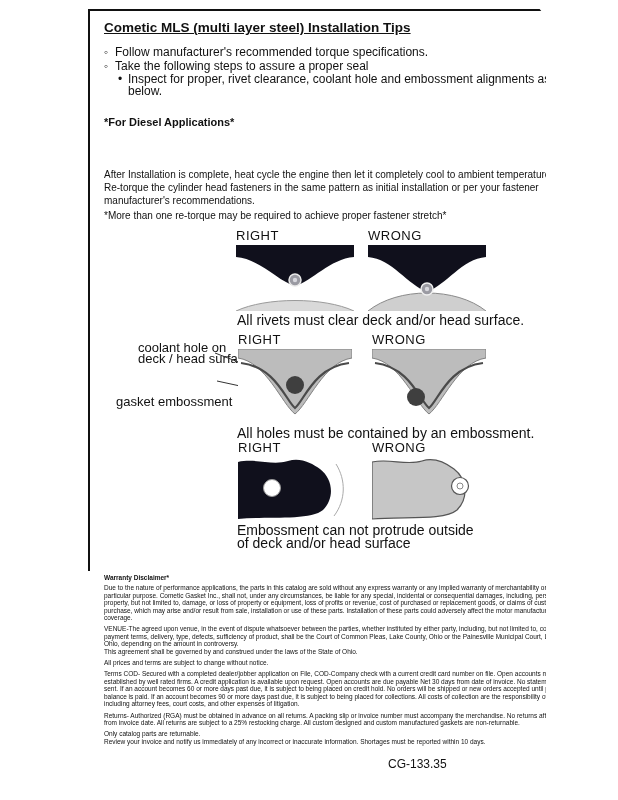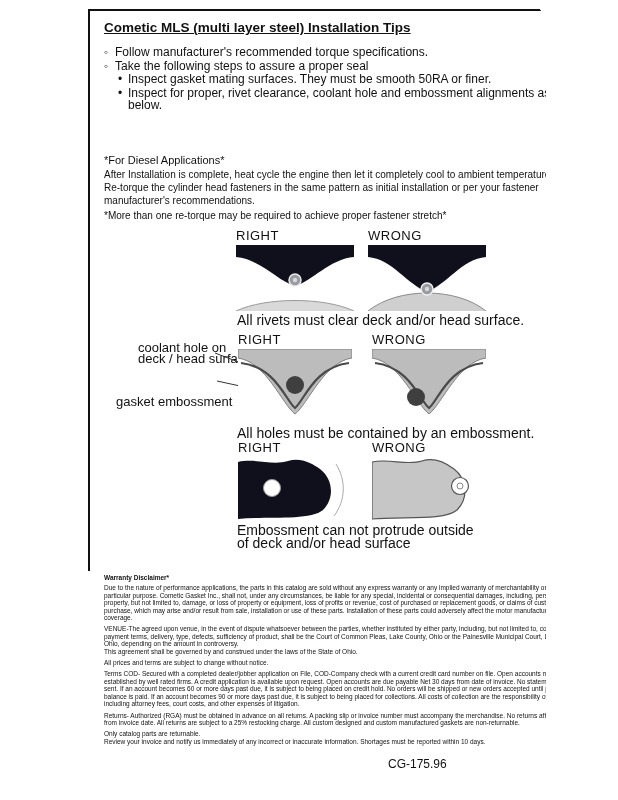--- a/index.html
+++ b/index.html
@@ -13,21 +13,21 @@
 
   .title { left:104px; top:20px; font-size:13.5px; font-weight:bold; text-decoration:underline; }
 
   .bullets { left:104px; top:46px; width:486px; font-size:12px; line-height:12px; }
   .bullet { position:relative; padding-left:11px; margin-bottom:1.5px; }
   .bullet::before { content:"◦"; position:absolute; left:0; top:0; }
   .sub-bullets { margin-left:14px; margin-top:1.5px; }
   .sub-bullet { position:relative; padding-left:10px; margin-bottom:1.5px; }
   .sub-bullet::before { content:"•"; position:absolute; left:0; top:0; }
 
-  .diesel-heading { left:104px; top:116px; font-size:11px; font-weight:normal;margin-top:38px; }
+  .diesel-heading { left:104px; top:116px; font-size:11px; font-weight:bold; }
   .para1 { left:104px; top:135px; width:478px; font-size:10px; line-height:13px; }
   .para2 { left:104px; top:168px; width:462px; font-size:10px; line-height:13px; }
   .note  { left:104px; top:210px; width:478px; font-size:10px; }
 
   .fig-label { font-size:13px; letter-spacing:0.5px; text-align:left; }
   .caption { font-size:14px; line-height:13px; }
 
   .callout { font-size:13px; line-height:11px; white-space:pre-line; }
 
   .disclaimer { left:104px; top:574px; width:486px; font-size:6.5px; line-height:7.4px; }
@@ -43,21 +43,20 @@
 
   <div class="abs border-top"></div>
   <div class="abs border-left"></div>
 
   <div class="abs title">Cometic MLS (multi layer steel) Installation Tips</div>
 
   <div class="abs bullets">
     <div class="bullet"><span>Follow manufacturer's recommended torque specifications.</span></div>
     <div class="bullet"><span>Take the following steps to assure a proper seal</span></div>
     <div class="sub-bullets">
-      <div class="sub-bullet"><span>Inspect gasket mating surfaces.  They must be smooth 50RA or finer.</span></div>
       <div class="sub-bullet"><span>Inspect for proper, rivet clearance, coolant hole and embossment alignments as shown below.</span></div>
     </div>
   </div>
 
   <div class="abs diesel-heading">*For Diesel Applications*</div>
   <div class="abs para2">After Installation is complete, heat cycle the engine then let it completely cool to ambient temperature. Re-torque the cylinder head fasteners in the same pattern as initial installation or per your fastener manufacturer's recommendations.</div>
   <div class="abs note">*More than one re-torque may be required to achieve proper fastener stretch*</div>
 
   <div class="abs fig-label" style="left:236px; top:228px; width:118px;">RIGHT</div>
   <div class="abs fig-label" style="left:368px; top:228px; width:118px;">WRONG</div>
@@ -141,15 +140,15 @@
     <p>Due to the nature of performance applications, the parts in this catalog are sold without any express warranty or any implied warranty of merchantability or fitness for a particular purpose.  Cometic Gasket Inc., shall not, under any circumstances, be liable for any special, incidental or consequential damages, including, person, party or property, but not limited to, damage, or loss of property or equipment, loss of profits or revenue, cost of purchased or replacement goods, or claims of customers of the purchase, which may arise and/or result from sale, installation or use of these parts.  Installation of these parts could adversely affect the motor manufacturers warranty coverage.</p>
     <p>VENUE-The agreed upon venue, in the event of dispute whatsoever between the parties, whether instituted by either party, including, but not limited to, contract terms, payment terms, delivery, type, defects, sufficiency of product, shall be the Court of Common Pleas, Lake County, Ohio or the Painesville Municipal Court, Lake County, Ohio, depending on the amount in controversy.
 This agreement shall be governed by and construed under the laws of the State of Ohio.</p>
     <p>All prices and terms are subject to change without notice.</p>
     <p>Terms COD- Secured with a completed dealer/jobber application on File, COD-Company check with a current credit card number on file.  Open accounts may be established by well rated firms.  A credit application is available upon request.  Open accounts are due payable Net 30 days from date of invoice.  No statement will be sent.  If an account becomes 60 or more days past due, it is subject to being placed on credit hold.  No orders will be shipped or new orders accepted until past due balance is paid.  If an account becomes 90 or more days past due, it is subject to being placed for collections.  All costs of collection are the responsibility of the customer, including attorney fees, court costs, and other expenses of litigation.</p>
     <p>Returns- Authorized (RGA) must be obtained in advance on all returns.  A packing slip or invoice number must accompany the merchandise.  No returns after 30 days from invoice date.  All returns are subject to a 25% restocking charge.  All custom designed and custom manufactured gaskets are non-returnable.</p>
     <p>Only catalog parts are returnable.
 Review your invoice and notify us immediately of any incorrect or inaccurate information.  Shortages must be reported within 10 days.</p>
   </div>
 
-  <div class="abs footer-code">CG-175.96</div>
+  <div class="abs footer-code">CG-133.35</div>
 
 </div>
 
 </body></html>

